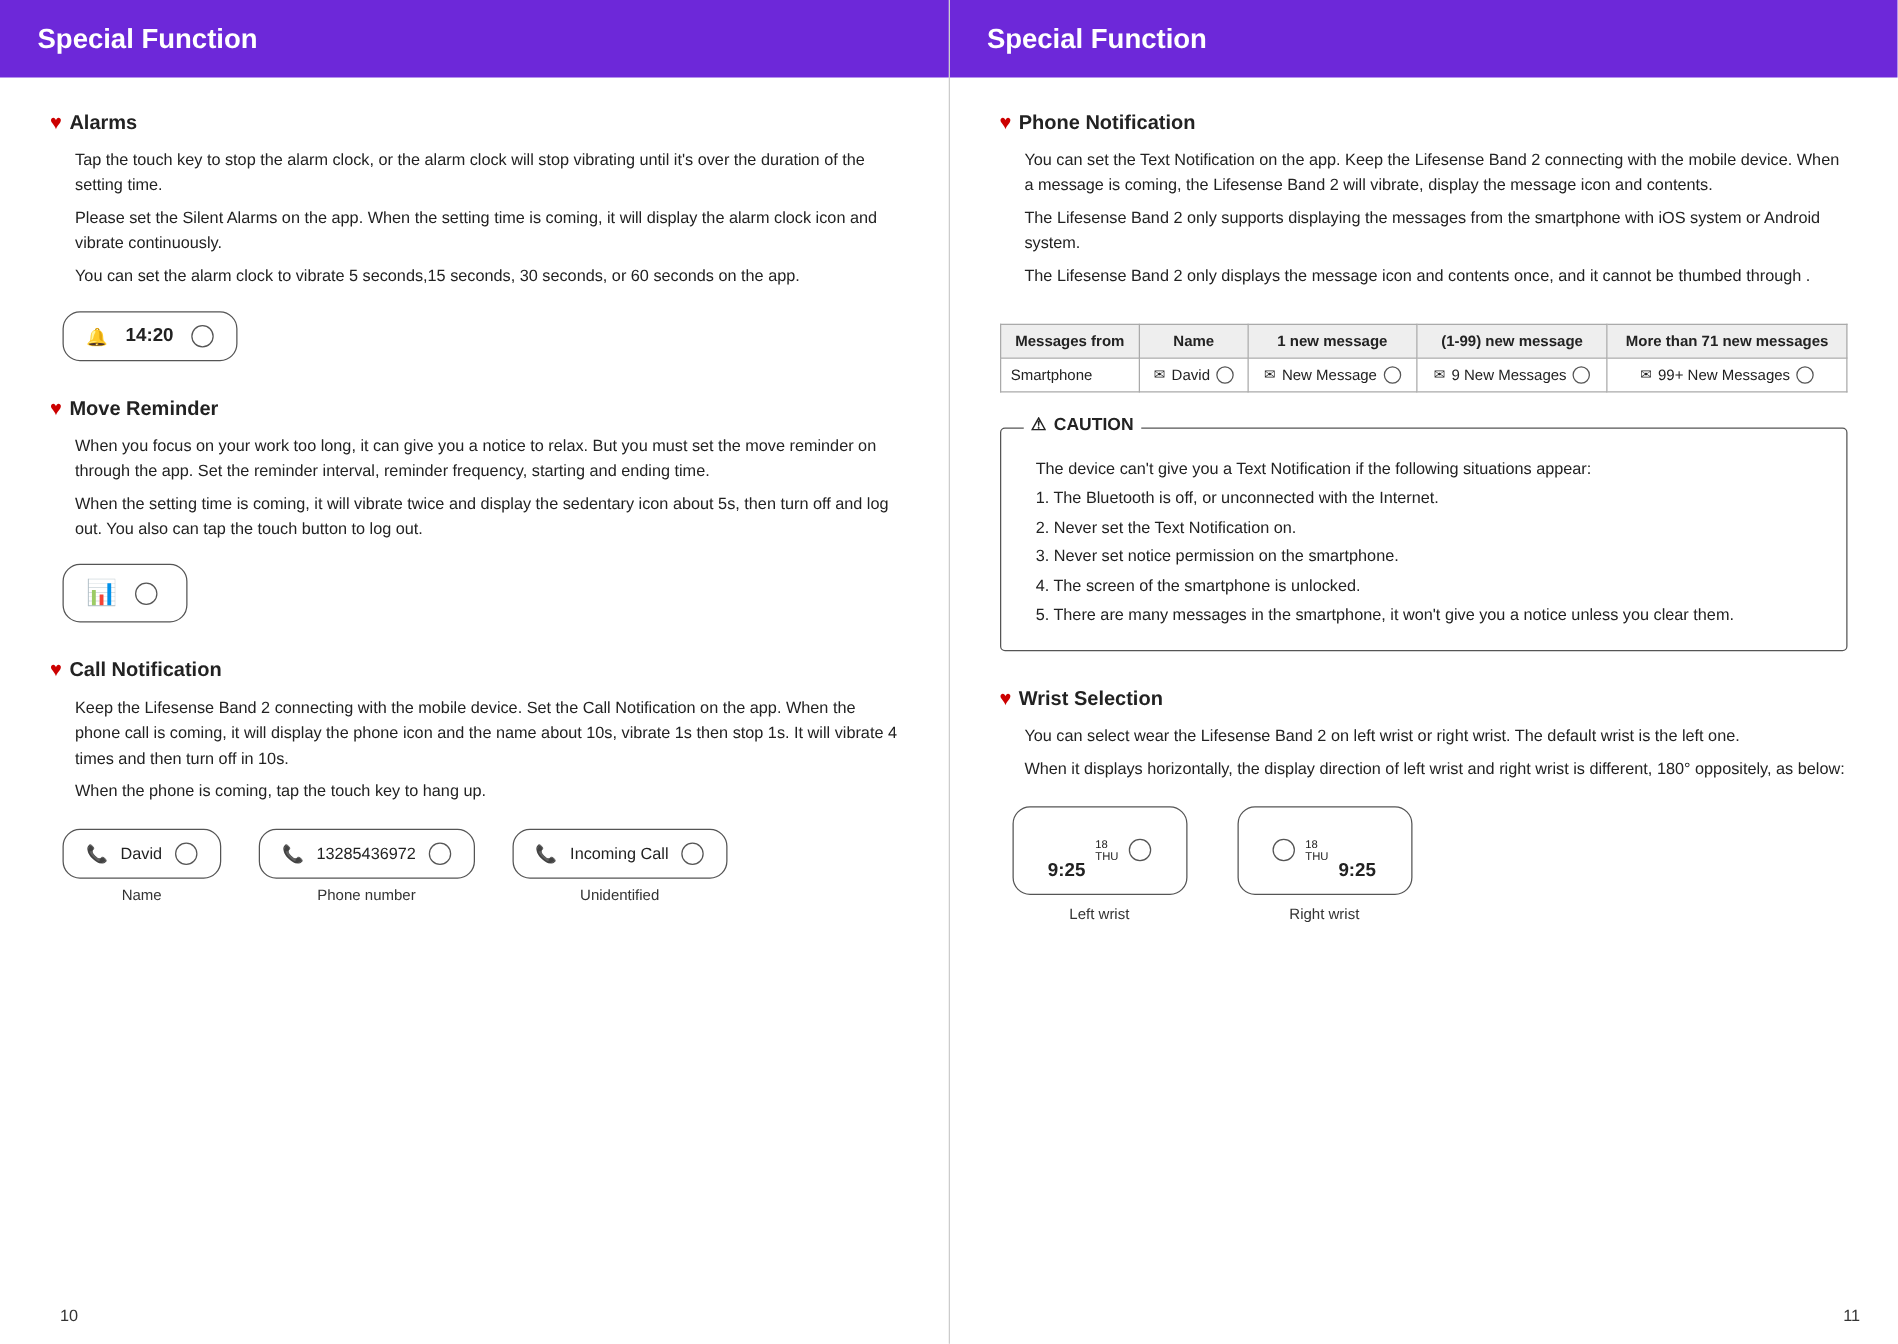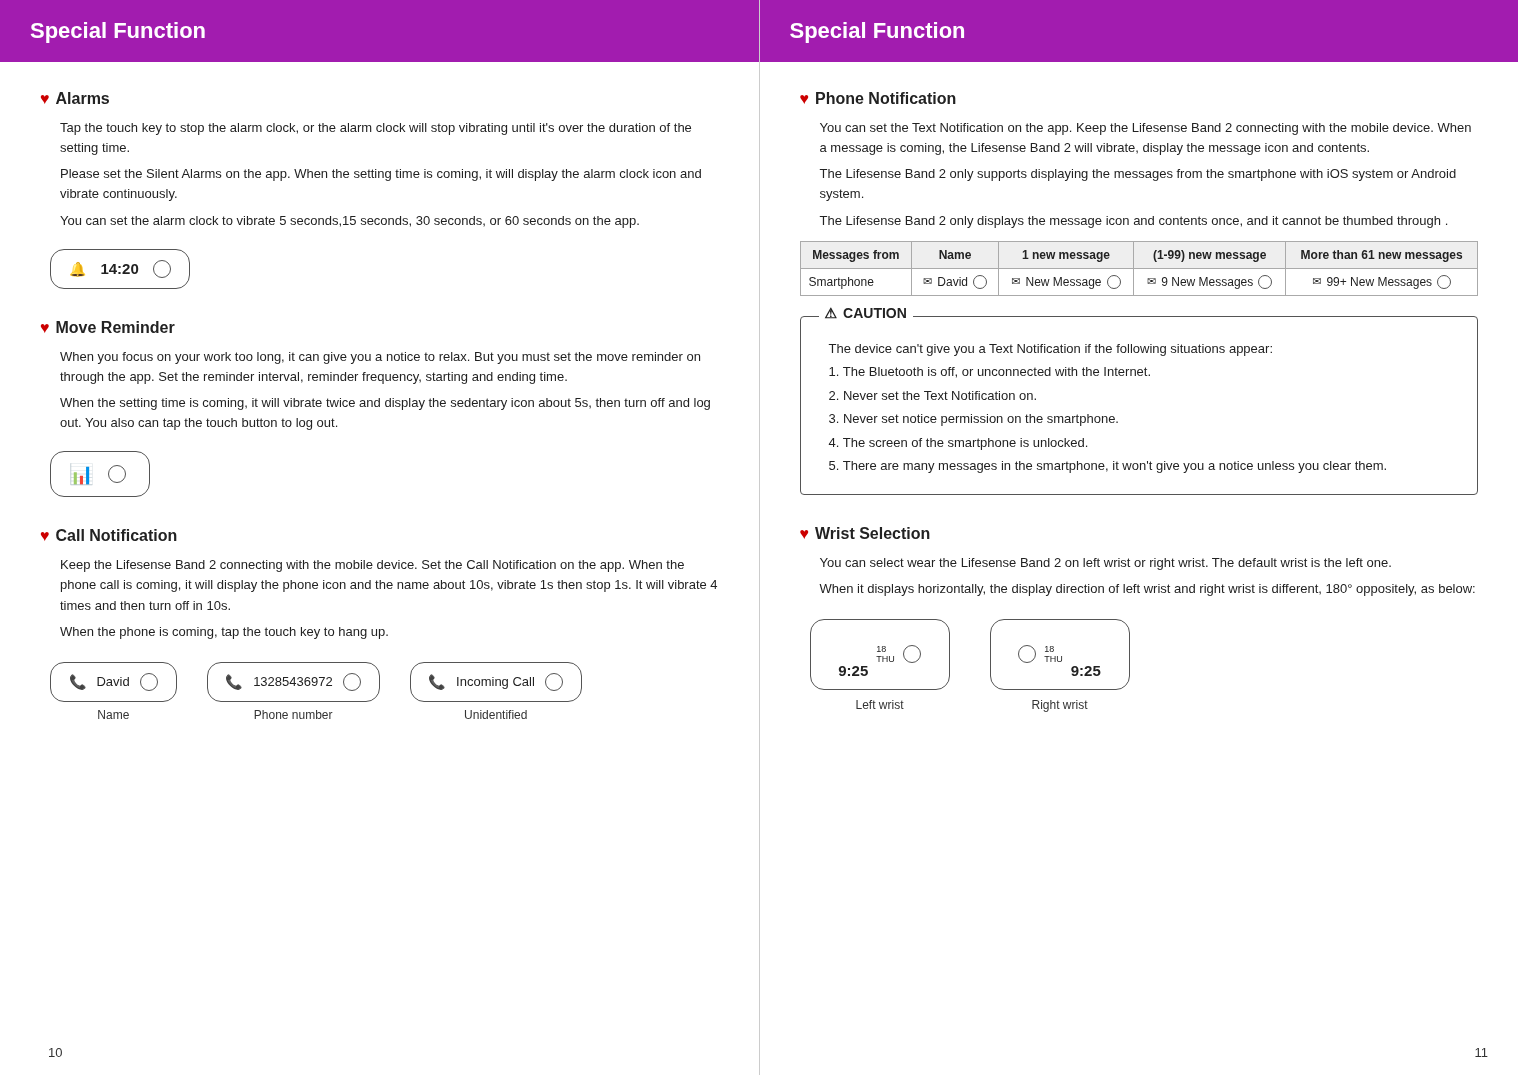--- a/index.html
+++ b/index.html
@@ -22,21 +22,21 @@
     .page-left {
       border-right: 1px solid #ccc;
     }
 
     
     .page-header {
       position: absolute;
       top: 0;
       left: 0;
       right: 0;
-      background: #a21caf;
+      background: #6d28d9;
       color: #fff;
       font-size: 22px;
       font-weight: bold;
       padding: 18px 30px;
     }
 
     .content {
       margin-top: 70px;
     }
 
@@ -112,21 +112,21 @@
       font-size: 13px;
       color: #333;
     }
     .page-number-left { left: 30px; margin-left: 18px; }
     .page-number-right { right: 30px; }
 
     
     .notif-table {
       border-collapse: collapse;
       width: 100%;
-      margin: 10px 0;
+      margin: 28px 0;
       font-size: 12px;
       padding-left: 20px;
     }
     .notif-table th, .notif-table td {
       border: 1px solid #aaa;
       padding: 6px 8px;
       text-align: center;
       vertical-align: middle;
     }
     .notif-table th {
@@ -348,21 +348,21 @@
       <p>The Lifesense Band 2 only displays the message icon and contents once, and it cannot be thumbed through .</p>
     </div>
 
     <table class="notif-table">
       <thead>
         <tr>
           <th>Messages from</th>
           <th>Name</th>
           <th>1 new message</th>
           <th>(1-99) new message</th>
-          <th>More than 61 new messages</th>
+          <th>More than 71 new messages</th>
         </tr>
       </thead>
       <tbody>
         <tr>
           <td class="left-label">Smartphone</td>
           <td>
             <div class="msg-cell">
               <span class="msg-icon">✉</span>
               <span>David</span>
               <span class="device-circle" style="width:14px;height:14px;"></span>

